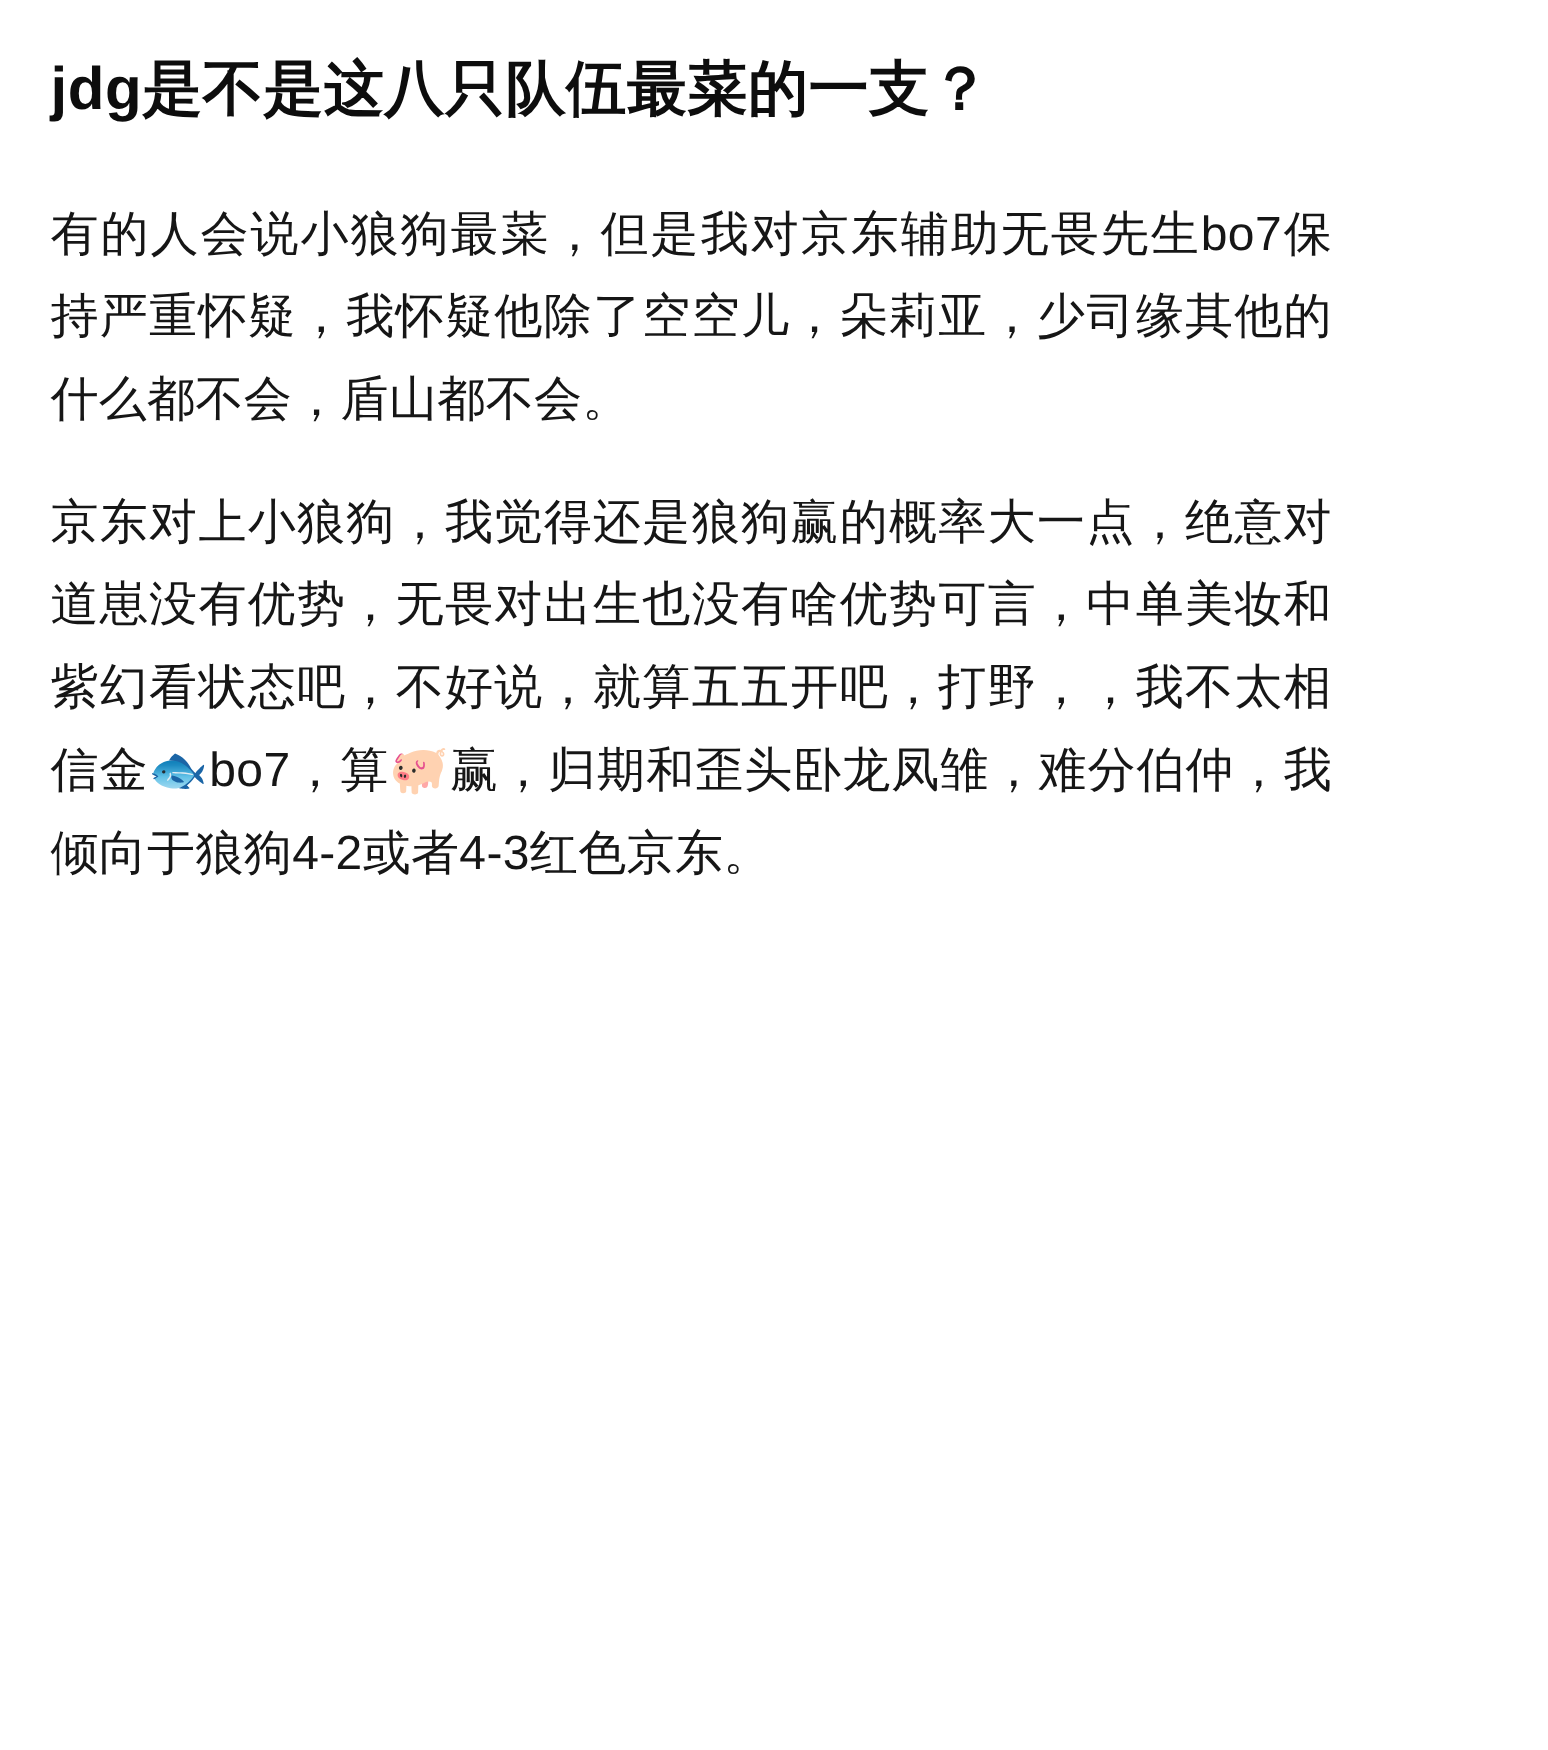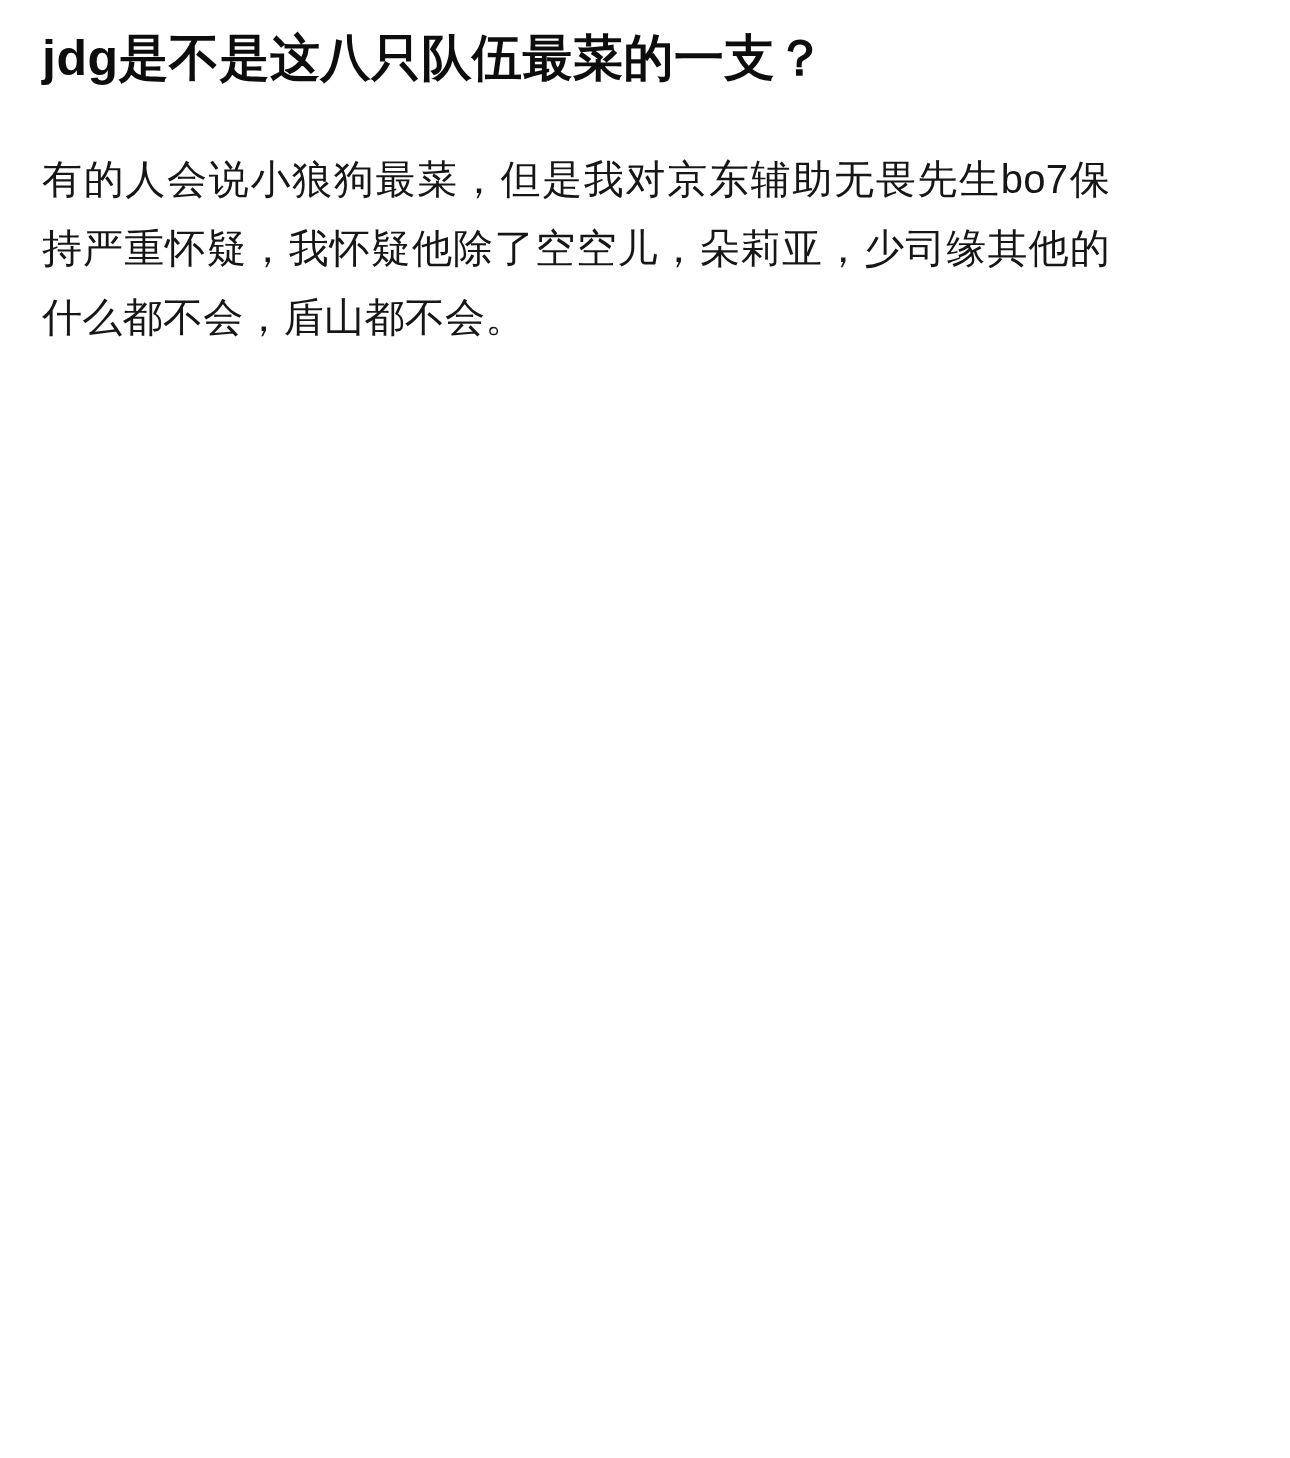--- a/index.html
+++ b/index.html
@@ -13,21 +13,21 @@
     height: 1458px;
     font-family: "Liberation Sans", "DejaVu Sans", sans-serif;
     color: #1a1a1a;
     -webkit-font-smoothing: antialiased;
     overflow: hidden;
   }
   .page {
     box-sizing: border-box;
     width: 1156px;
     height: 1458px;
-    padding: 28px 44px 0 42px;
+    padding: 44px 44px 0 42px;
     background: #ffffff;
     position: relative;
   }
   .post-title {
     font-size: 50px;
     line-height: 1.22;
     font-weight: 700;
     letter-spacing: 0.5px;
     margin: 0 0 56px 0;
     color: #0d0d0d;
@@ -58,16 +58,17 @@
 </style>
 </head>
 <body>
 
 <div class="page">
 
   <h1 class="post-title">jdg是不是这八只队伍最菜的一支？</h1>
 
   <div class="post-body">
     <p class="para">有的人会说小狼狗最菜，但是我对京东辅助无畏先生bo7保持严重怀疑，我怀疑他除了空空儿，朵莉亚，少司缘其他的什么都不会，盾山都不会。</p>
+    <p class="para">京东对上小狼狗，我觉得还是狼狗赢的概率大一点，绝意对道崽没有优势，无畏对出生也没有啥优势可言，中单美妆和紫幻看状态吧，不好说，就算五五开吧，打野，，我不太相信金🐟bo7，算🐖赢，归期和歪头卧龙凤雏，难分伯仲，我倾向于狼狗4-2或者4-3红色京东。</p>
   </div>
 
   <div class="bottom-fade"></div>
 </div>
 
 </body></html>

